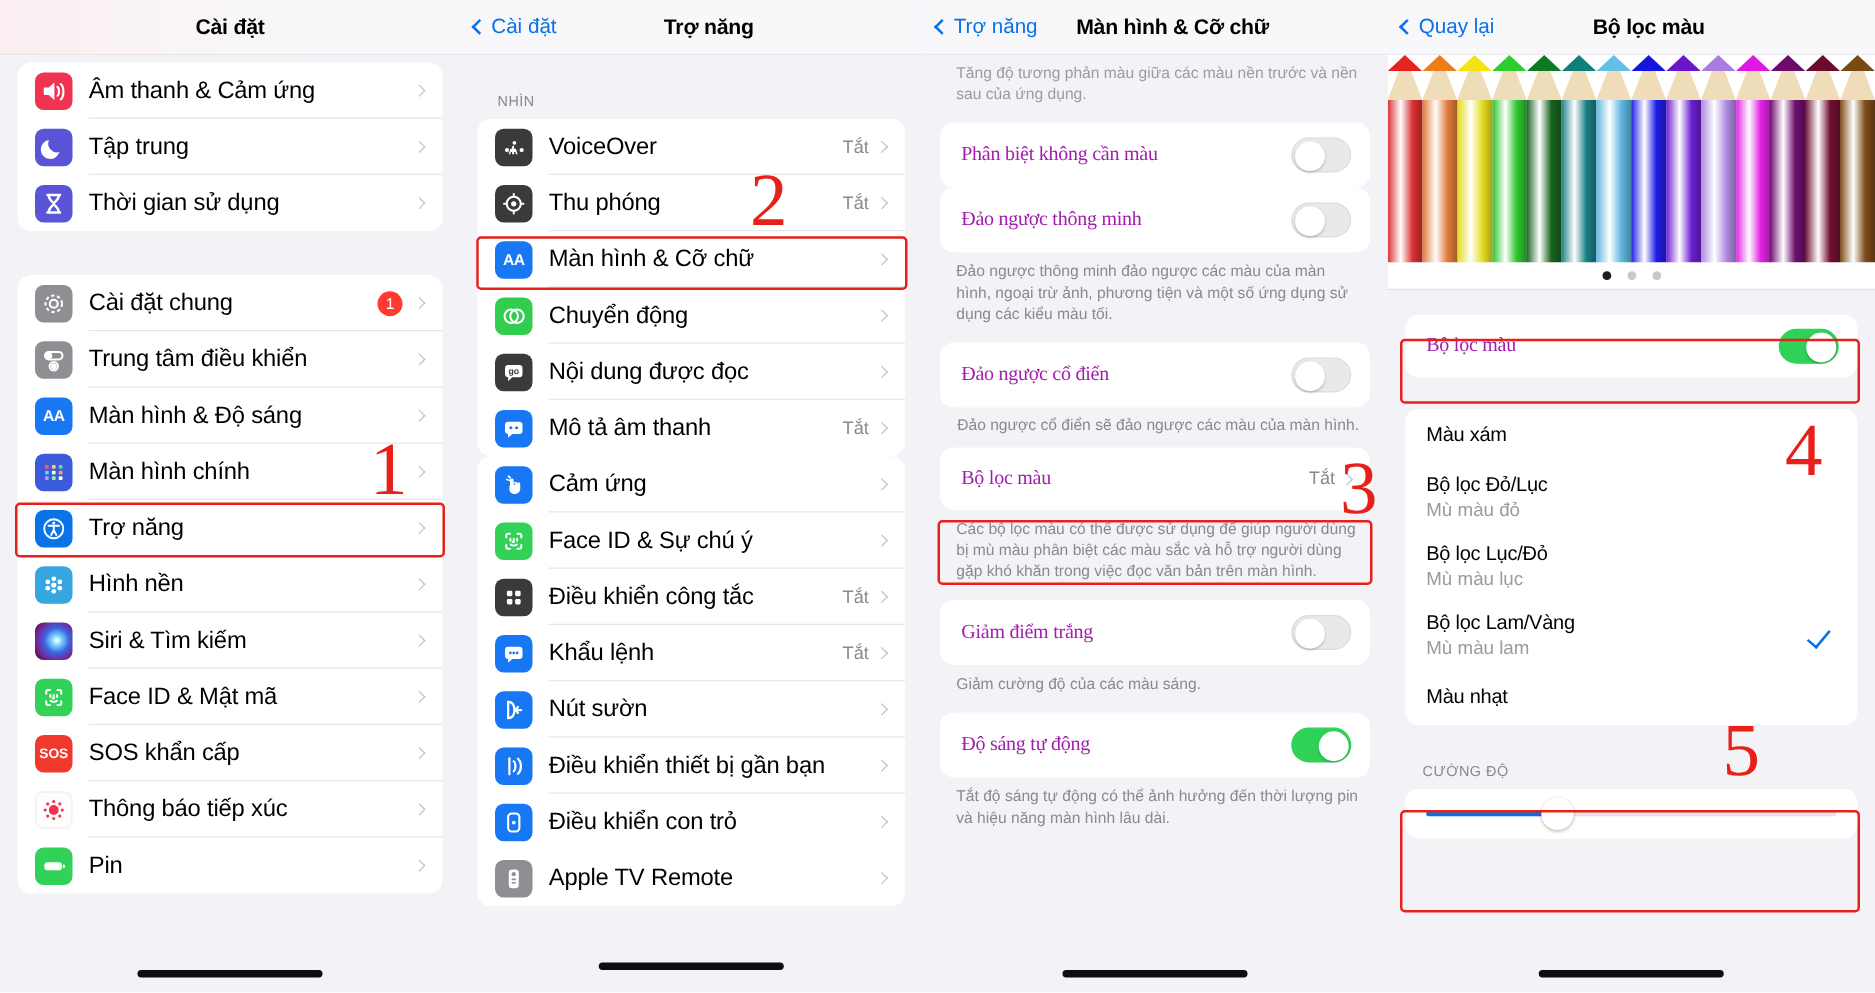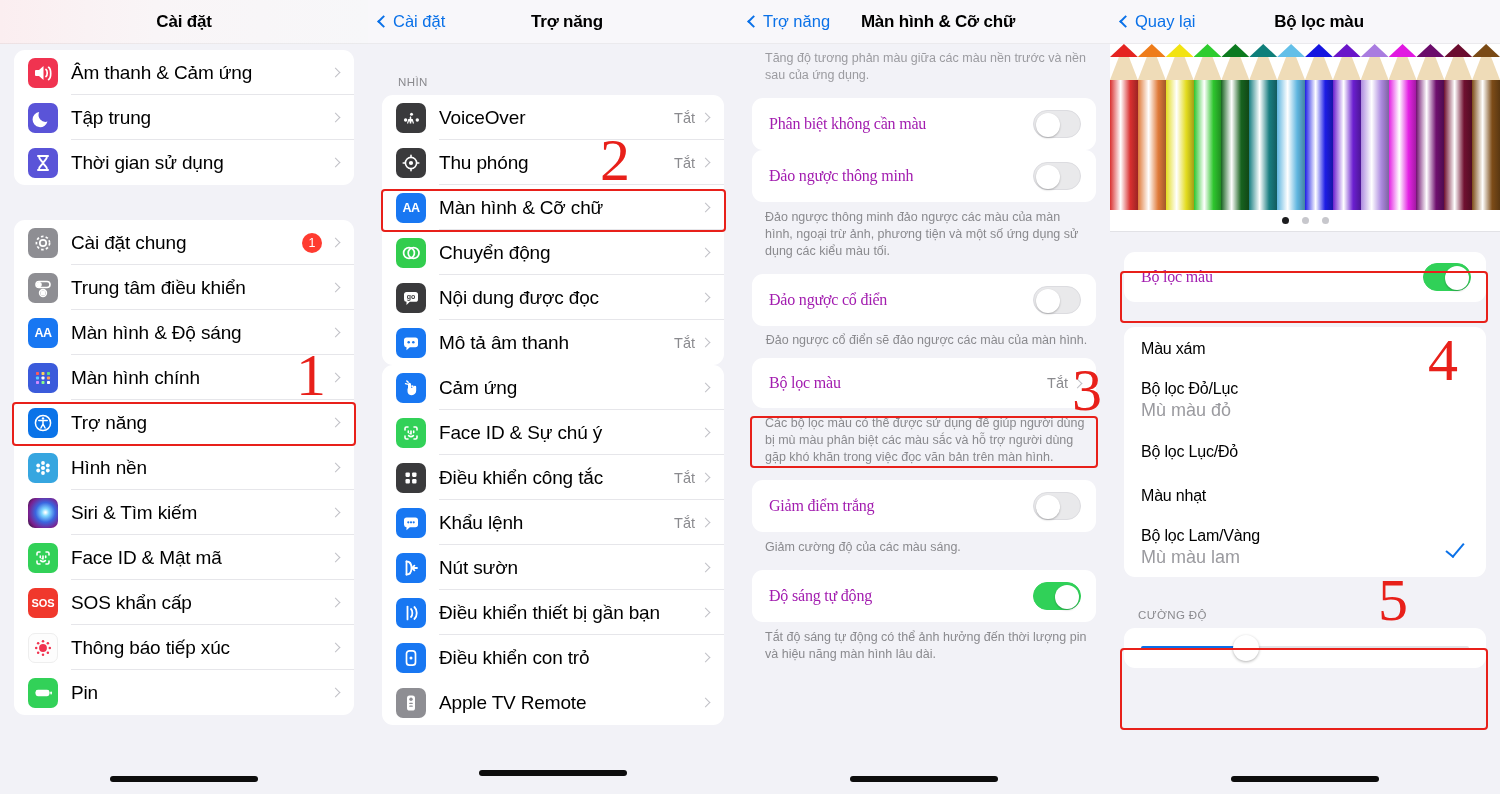--- a/index.html
+++ b/index.html
@@ -212,21 +212,21 @@
   
   .filter-row {
     position: relative;
     padding: 9px 0 9px 17px;
     display: flex; align-items: center;
     min-height: 44px;
     cursor: pointer;
   }
   .filter-texts { flex: 1 1 auto; }
   .filter-title { font-size: 16px; color: #000; letter-spacing: -0.2px; }
-  .filter-sub { font-size: 18px; color: #9a9a9f; margin-top: 2px; }
+  .filter-sub { font-size: 15px; color: #9a9a9f; margin-top: 2px; }
   .check {
     width: 18px; height: 10px; margin-right: 22px; flex: 0 0 18px;
     border-left: 2.6px solid #0a71e8; border-bottom: 2.6px solid #0a71e8;
     transform: rotate(-50deg);
   }
 
   
   .slider-wrap { margin: 0 14px; }
   .slider-card {
     background: #fff; border-radius: 11px;
@@ -863,35 +863,36 @@
         <div class="filter-row">
           <div class="filter-texts">
             <div class="filter-title">Bộ lọc Đỏ/Lục</div>
             <div class="filter-sub">Mù màu đỏ</div>
           </div>
           <div class="sep" style="left:17px;"></div>
         </div>
         <div class="filter-row">
           <div class="filter-texts">
             <div class="filter-title">Bộ lọc Lục/Đỏ</div>
-          </div>
-          <div class="sep" style="left:17px;"></div>
-        </div>
-        <div class="filter-row">
-          <div class="filter-texts">
-            <div class="filter-title">Màu nhạt</div>
+            <div class="filter-sub">Mù màu lục</div>
           </div>
           <div class="sep" style="left:17px;"></div>
         </div>
         <div class="filter-row">
           <div class="filter-texts">
             <div class="filter-title">Bộ lọc Lam/Vàng</div>
             <div class="filter-sub">Mù màu lam</div>
           </div>
           <div class="check"></div>
+          <div class="sep" style="left:17px;"></div>
+        </div>
+        <div class="filter-row">
+          <div class="filter-texts">
+            <div class="filter-title">Màu nhạt</div>
+          </div>
           <div class="sep" style="left:17px;"></div>
         </div>
       </div>
 
       <div class="slider-wrap" style="margin-top:32px;">
         <div class="section-header" style="padding-left:14px;">CƯỜNG ĐỘ</div>
         <div class="slider-card">
           <div class="track">
             <div class="fill" id="slider-fill" style="width: 32%;"></div>
             <div class="thumb" id="slider-thumb" style="left: 32%;"></div>

